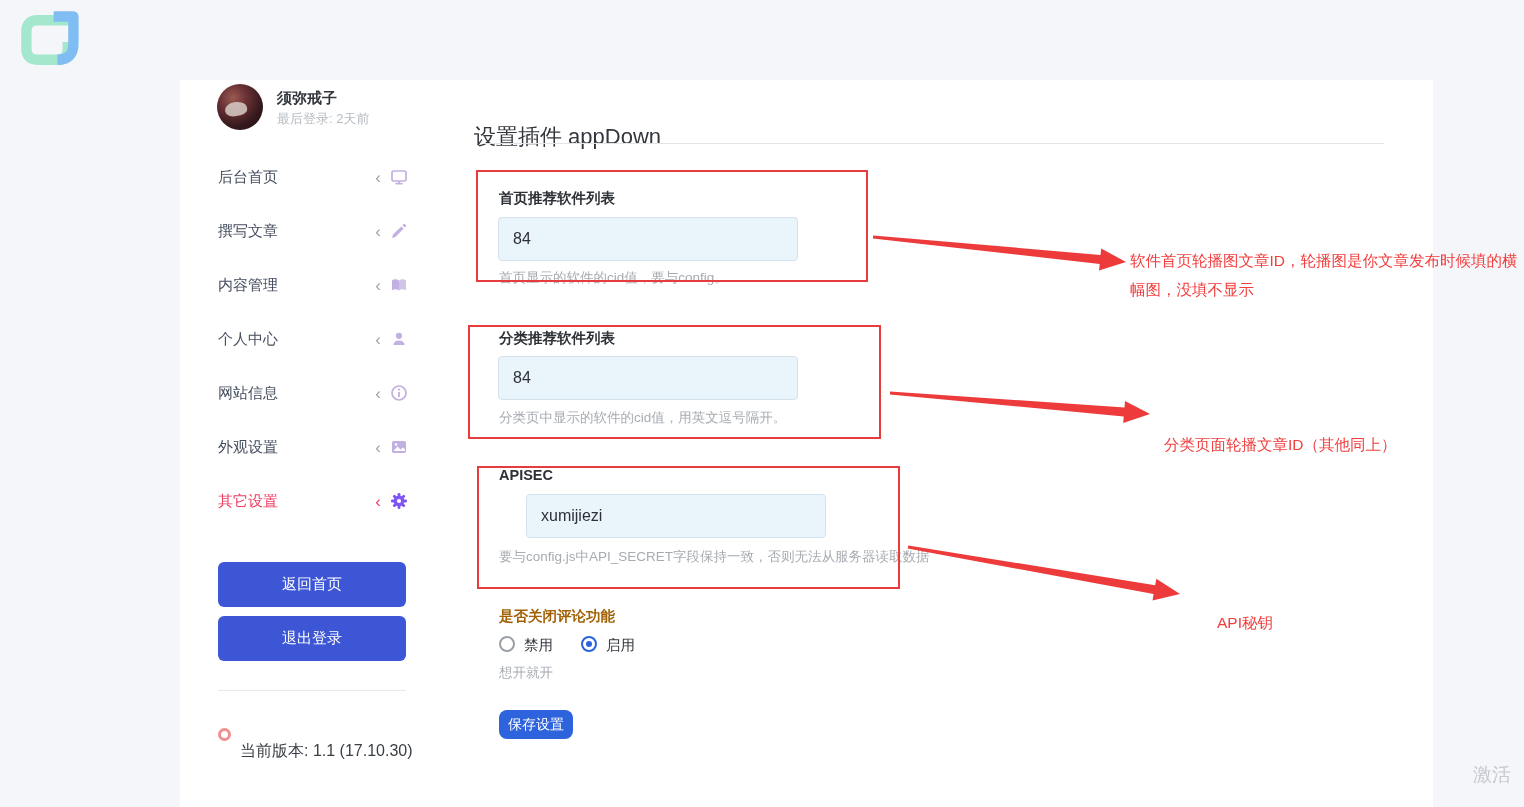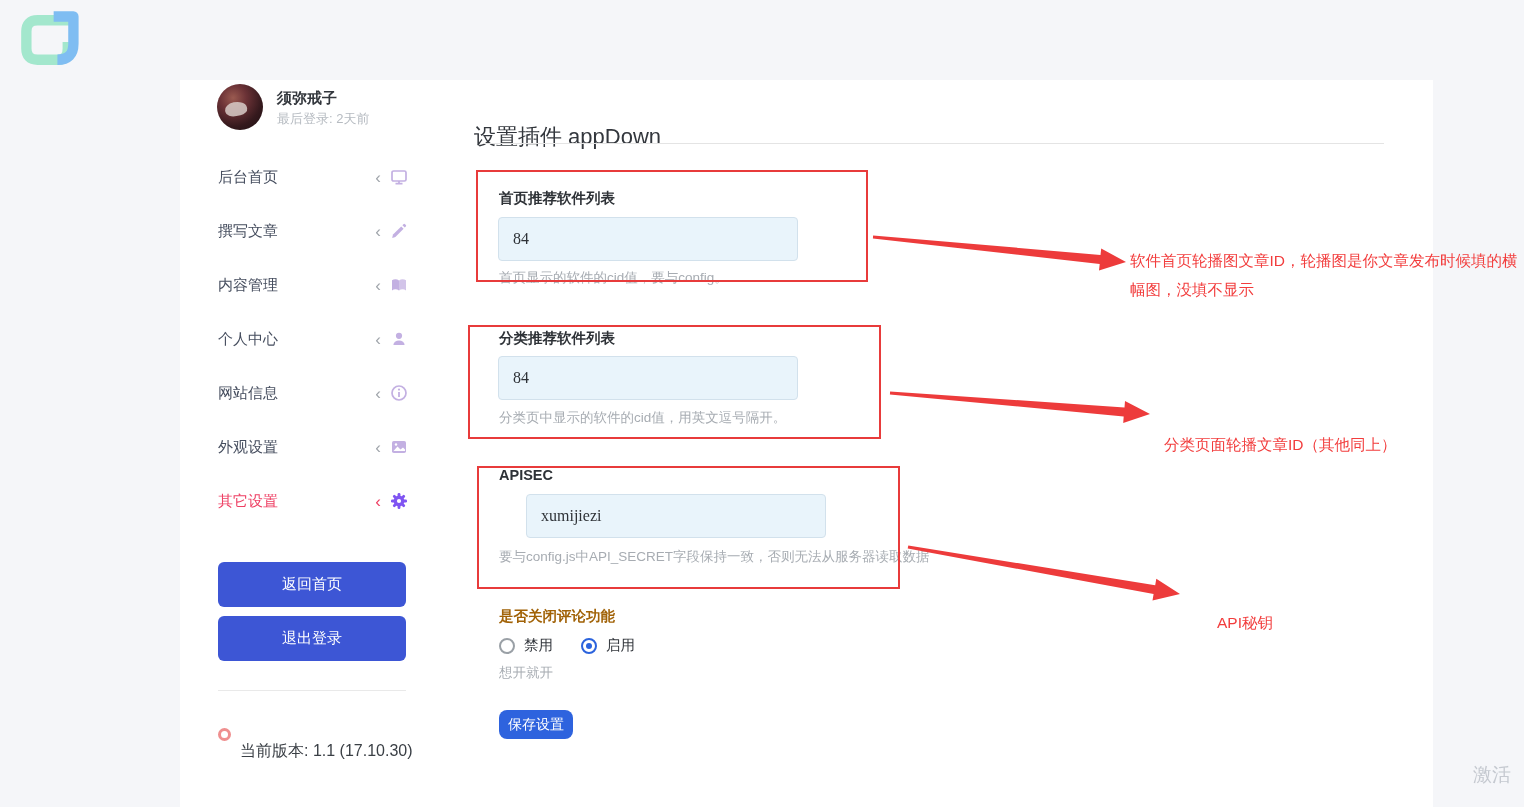--- a/index.html
+++ b/index.html
@@ -48,30 +48,30 @@
   .version-ring { width:13px; height:13px; border-radius:50%; border:3px solid #ef8f8f; background:#fff; }
   .version-text { font-size:16px; color:#3a3f45;margin-top:35px; }
 
   
   .page-title { position:absolute; left:474px; top:102px; font-size:22px; color:#33373d; font-weight:500;margin-top:20px; }
   .title-divider { position:absolute; left:483px; top:143px; width:901px; height:1px; background:#e4e4e4; }
 
   .field-label { position:absolute; left:499px; font-size:14.5px; font-weight:bold; color:#2e3237; }
   .text-input { position:absolute; left:498px; width:300px; height:44px; background:#e9f4fb;
     border:1px solid #d2e1ec; border-radius:4px; padding:0 14px; font-size:16px; color:#2e3237;
-    font-family:Liberation Serif, serif; outline:none; }
+    font-family:Liberation Sans, sans-serif; outline:none; }
   .help-text { position:absolute; left:499px; font-size:13.5px; color:#a7acb2; }
 
   .lbl-1 { top:189px; } .inp-1 { top:217px; } .hlp-1 { top:269px; }
   .lbl-2 { top:329px; } .inp-2 { top:356px; } .hlp-2 { top:409px; }
   .lbl-3 { top:467px; } .inp-3 { top:494px;margin-left:28px; } .hlp-3 { top:548px; }
 
   .radio-label { position:absolute; left:499px; top:607px; font-size:14.5px; font-weight:bold; color:#a16207; }
   .radio-row { position:absolute; left:499px; top:636px; display:flex; align-items:center; gap:28px; }
-  .radio-option { display:flex; align-items:center; gap:9px; cursor:pointer; }
+  .radio-option { display:flex; align-items:flex-start; gap:9px; cursor:pointer; }
   .radio-circle { width:16px; height:16px; border-radius:50%; border:2px solid #9aa0a6; background:#fff; position:relative; }
   .radio-option.checked .radio-circle { border-color:#2b63dd; }
   .radio-option.checked .radio-circle::after { content:""; position:absolute; left:3px; top:3px;
     width:6px; height:6px; border-radius:50%; background:#2b63dd; }
   .radio-text { font-size:14.5px; color:#33373d; }
   .radio-help { position:absolute; left:499px; top:664px; font-size:13.5px; color:#a7acb2; }
 
   .save-btn { position:absolute; left:499px; top:710px; width:74px; height:29px; border:none; border-radius:8px;
     background:#2e63de; color:#fff; font-size:14px; cursor:pointer;
     font-family:"Liberation Sans","DejaVu Sans",sans-serif; }

